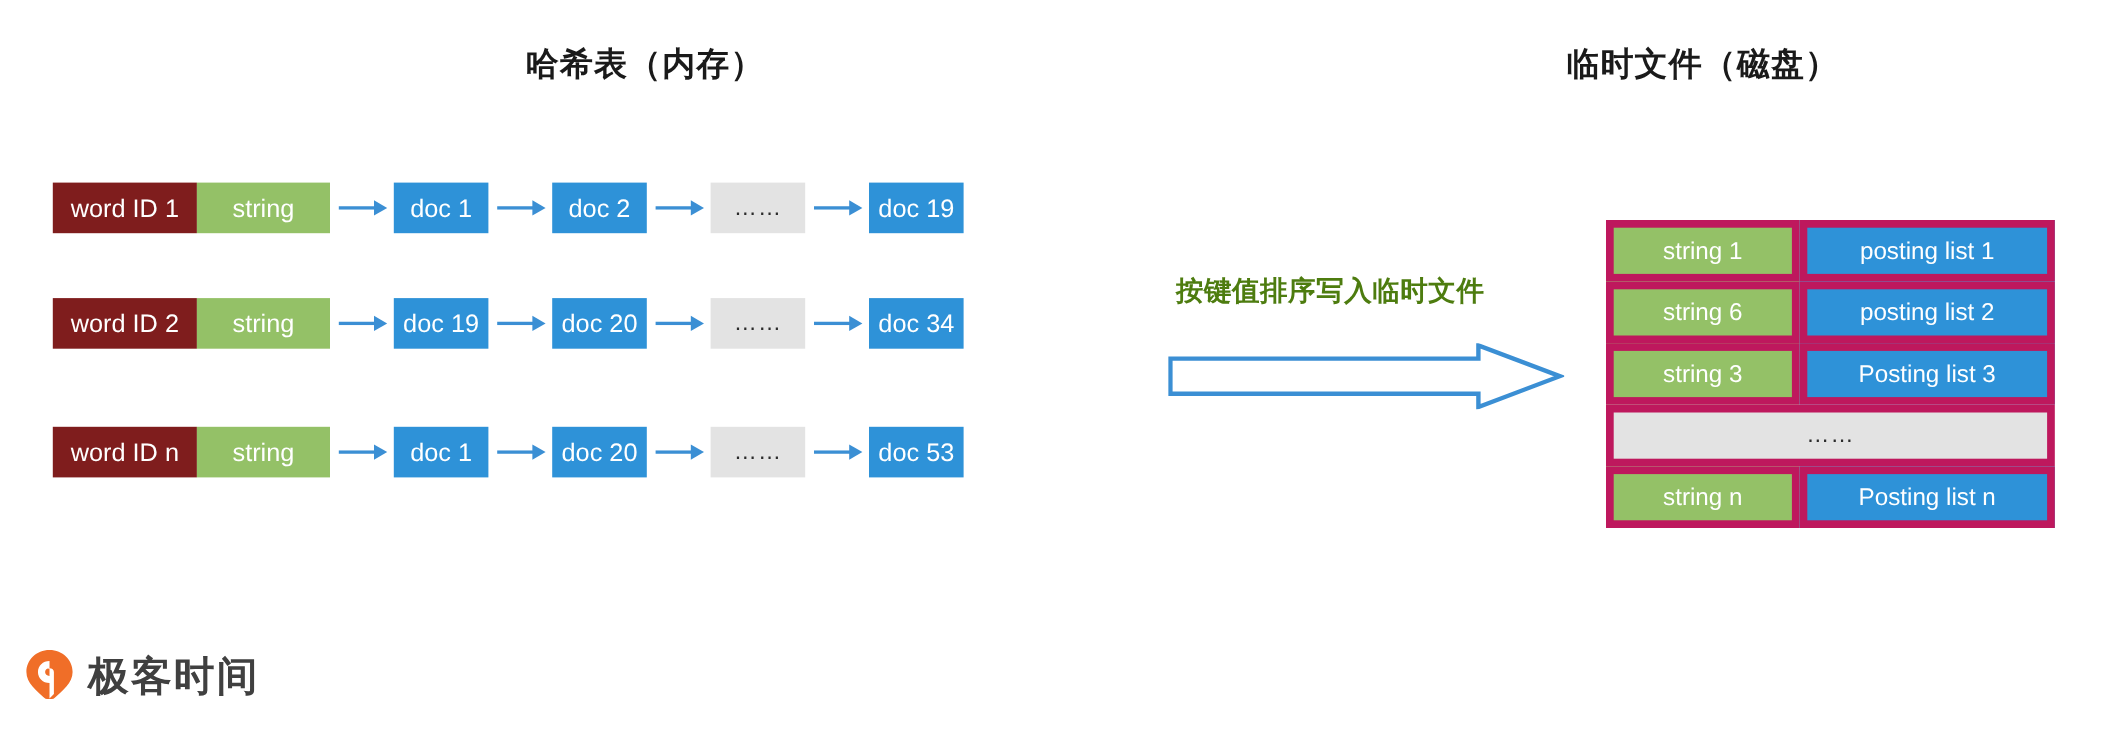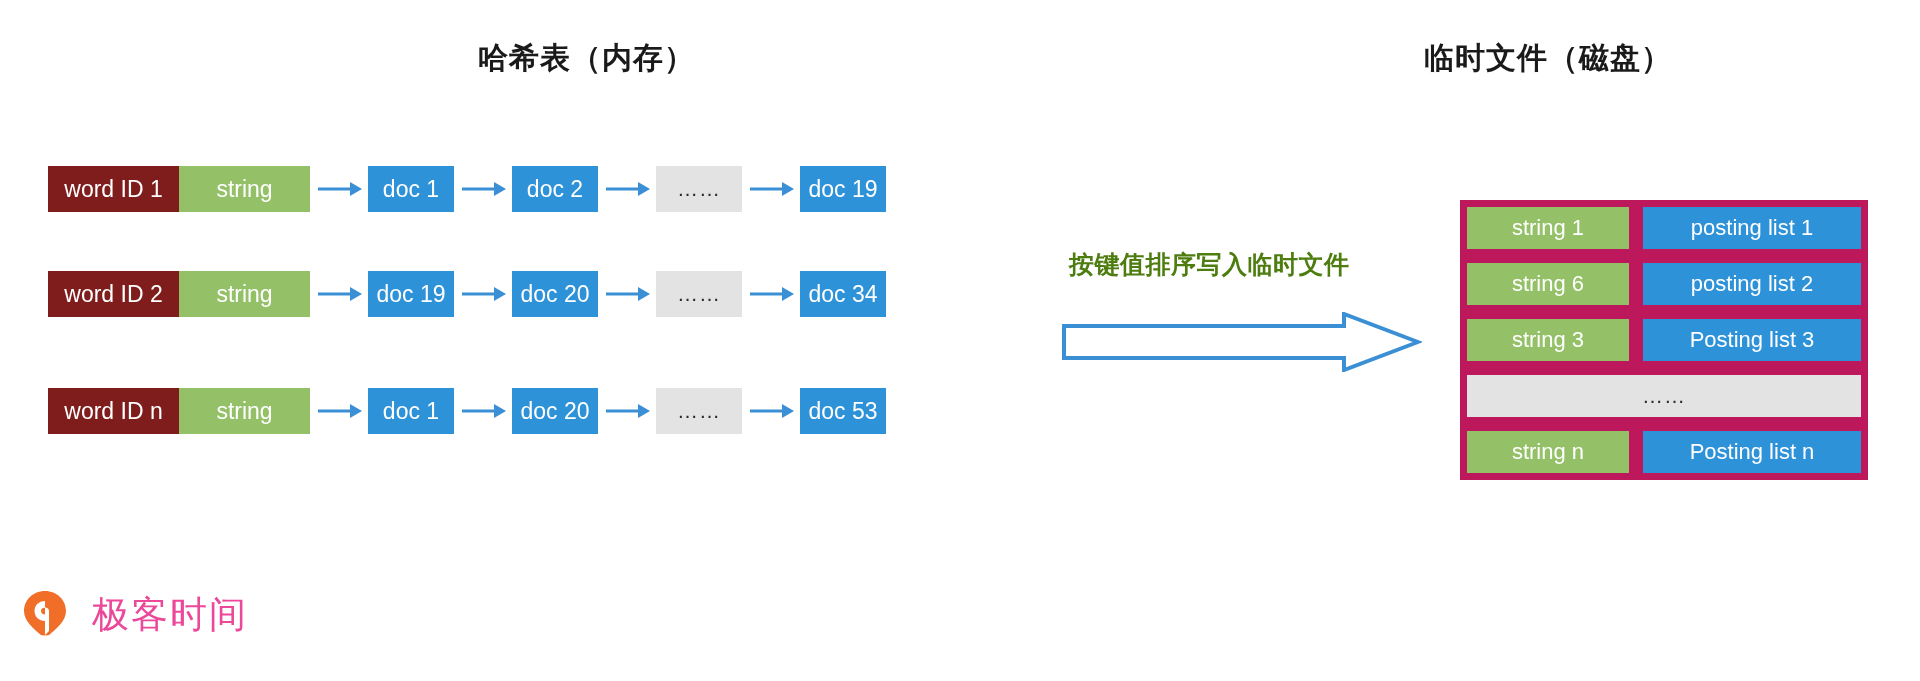--- a/index.html
+++ b/index.html
@@ -48,21 +48,21 @@
     color: #ffffff;
     font-size: 23px;
     box-sizing: border-box;
     white-space: nowrap;
   }
   .cell-wordid {
     width: 131px;
     background: #7f1d1d;
   }
   .cell-string {
-    width: 131px;
+    width: 121px;
     background: #8cbf68;
     background: #94c167;
   }
   .cell-doc {
     width: 86px;
     background: #2e92d8;
     text-align: center;
   }
   .cell-dots {
     width: 86px;
@@ -159,24 +159,24 @@
     top: 590px;
     display: flex;
     align-items: center;
   }
   #logo-mark {
     width: 46px;
     height: 50px;
     flex: 0 0 auto;
   }
   #logo-text {
-    margin-left: 24px;
+    margin-left: 12px;
     font-size: 37px;
-    font-weight: 400;
-    color: #ec4899;
+    font-weight: 700;
+    color: #404040;
     letter-spacing: 2px;
     white-space: nowrap;
   }
 </style>
 </head>
 <body>
 
 <div class="title" id="title-hash">哈希表（内存）</div>
 
 <div class="title" id="title-disk">临时文件（磁盘）</div>

